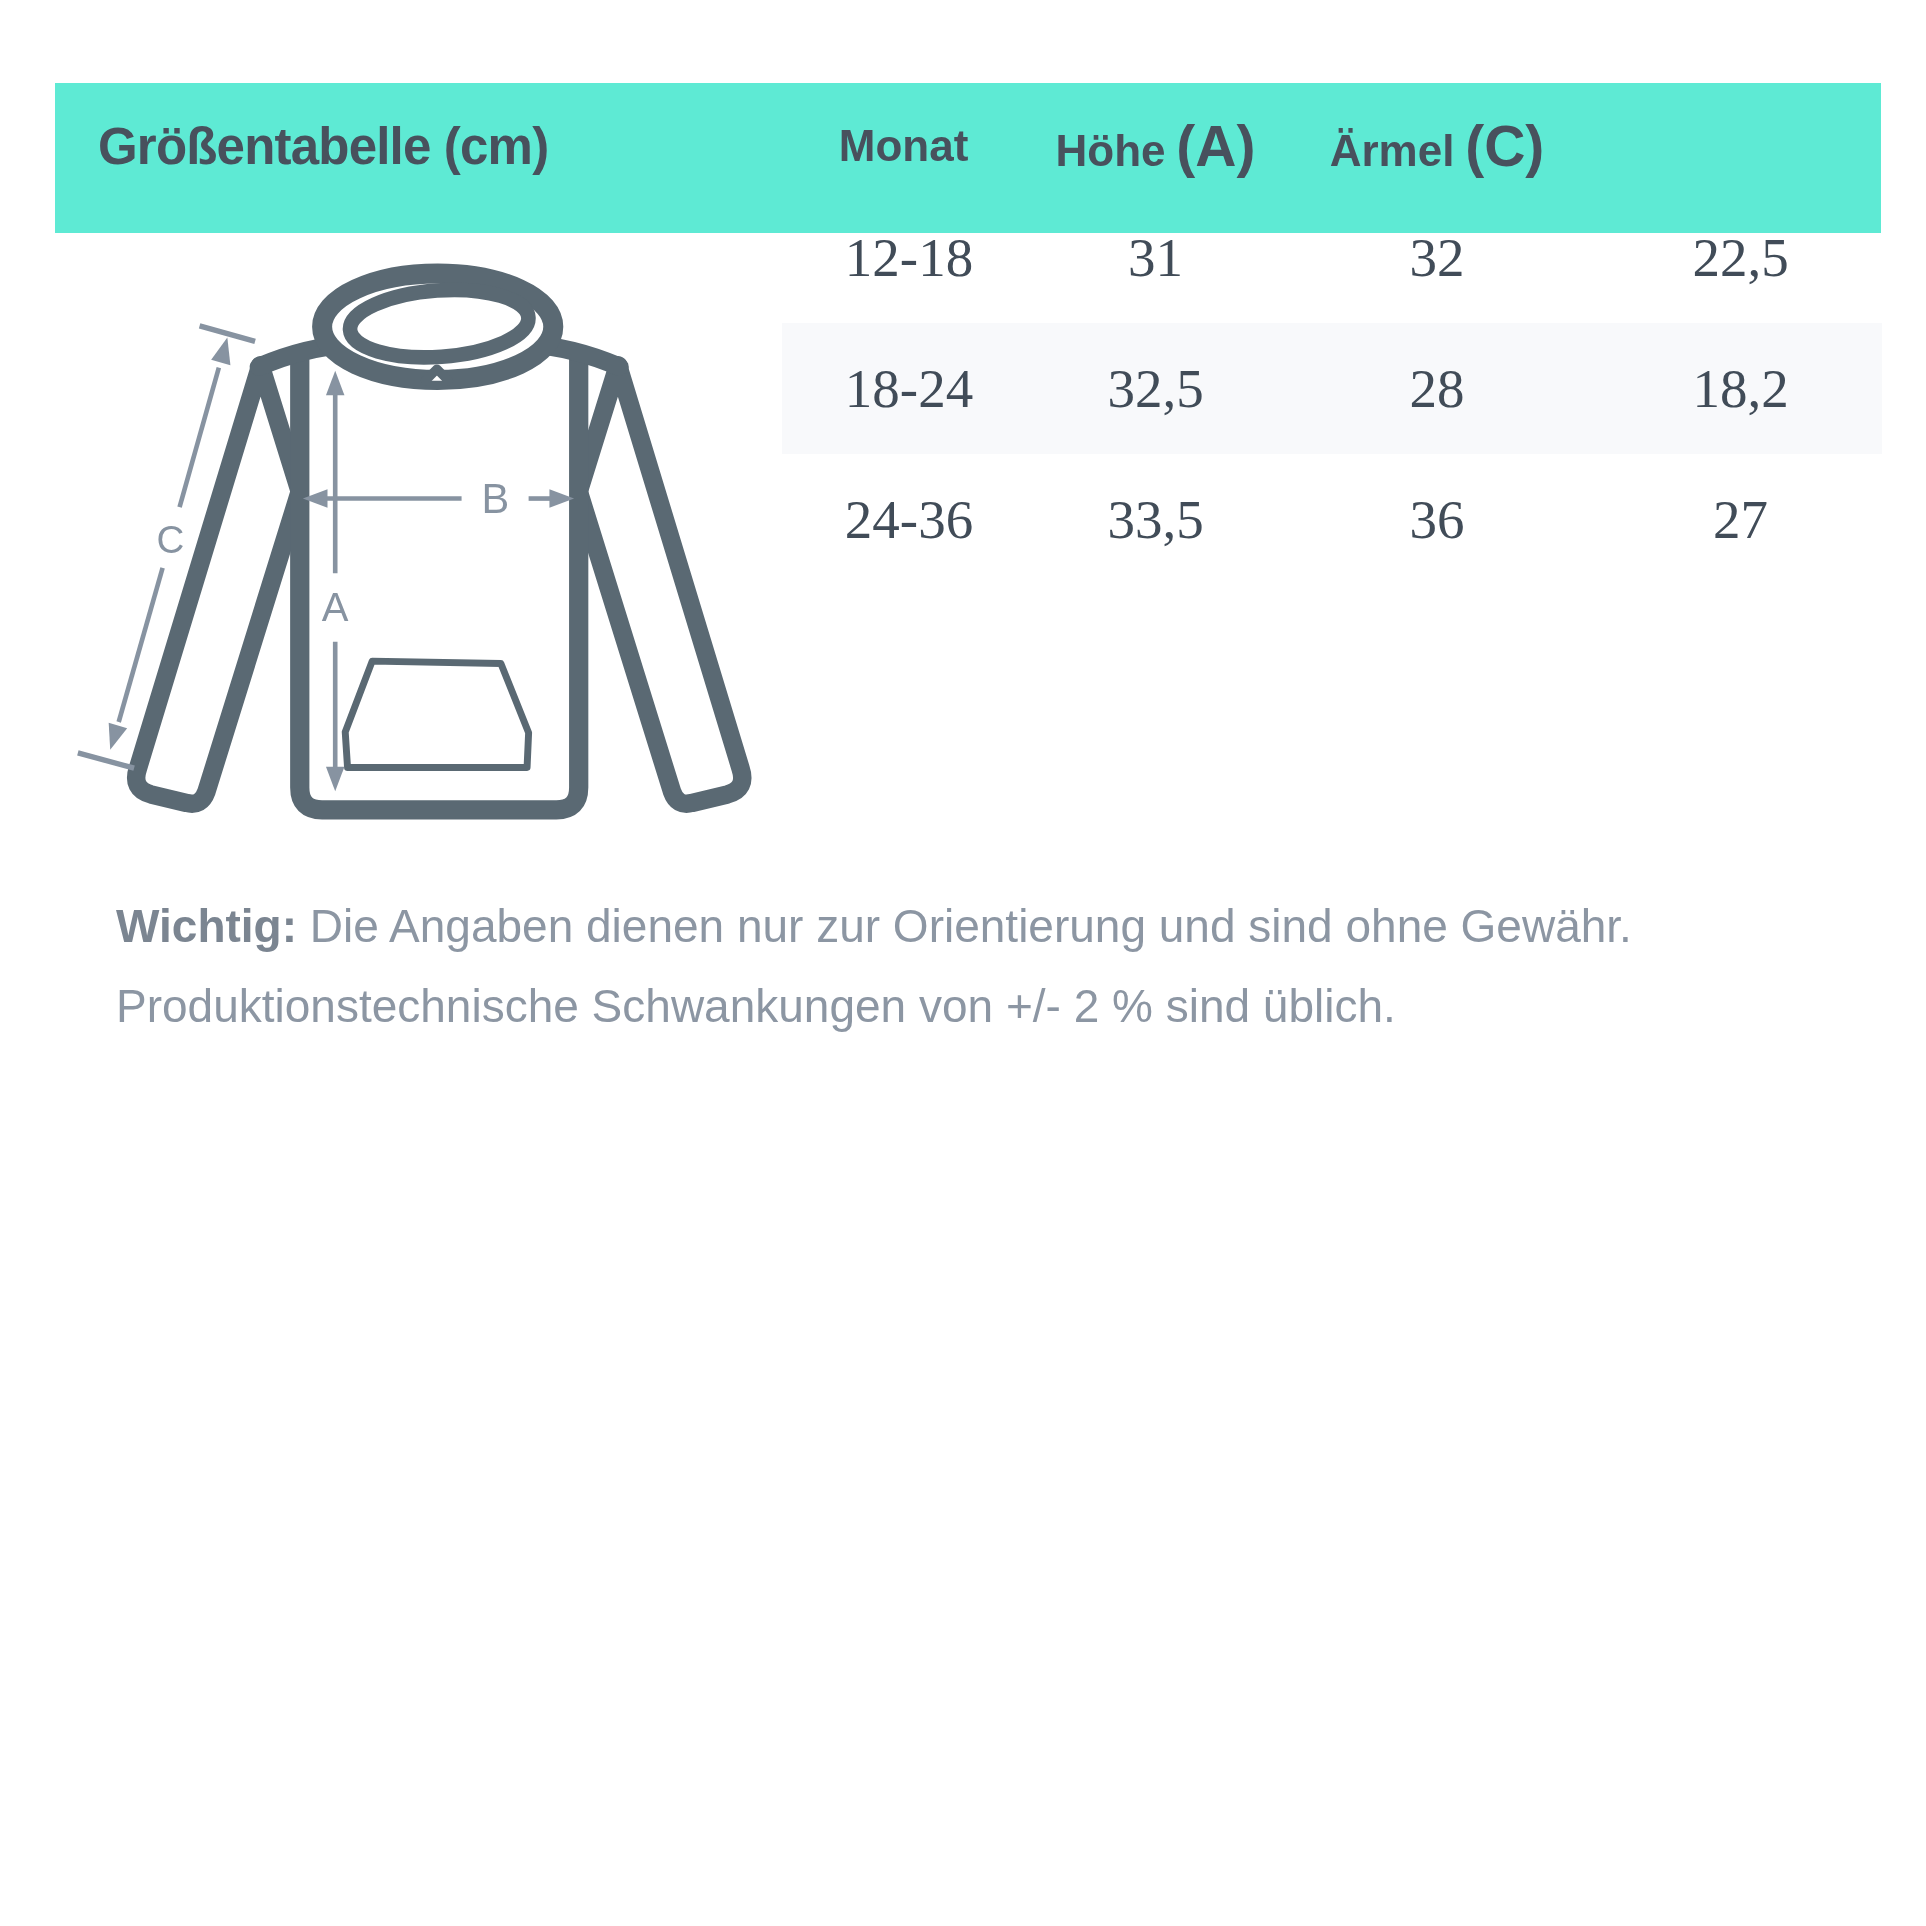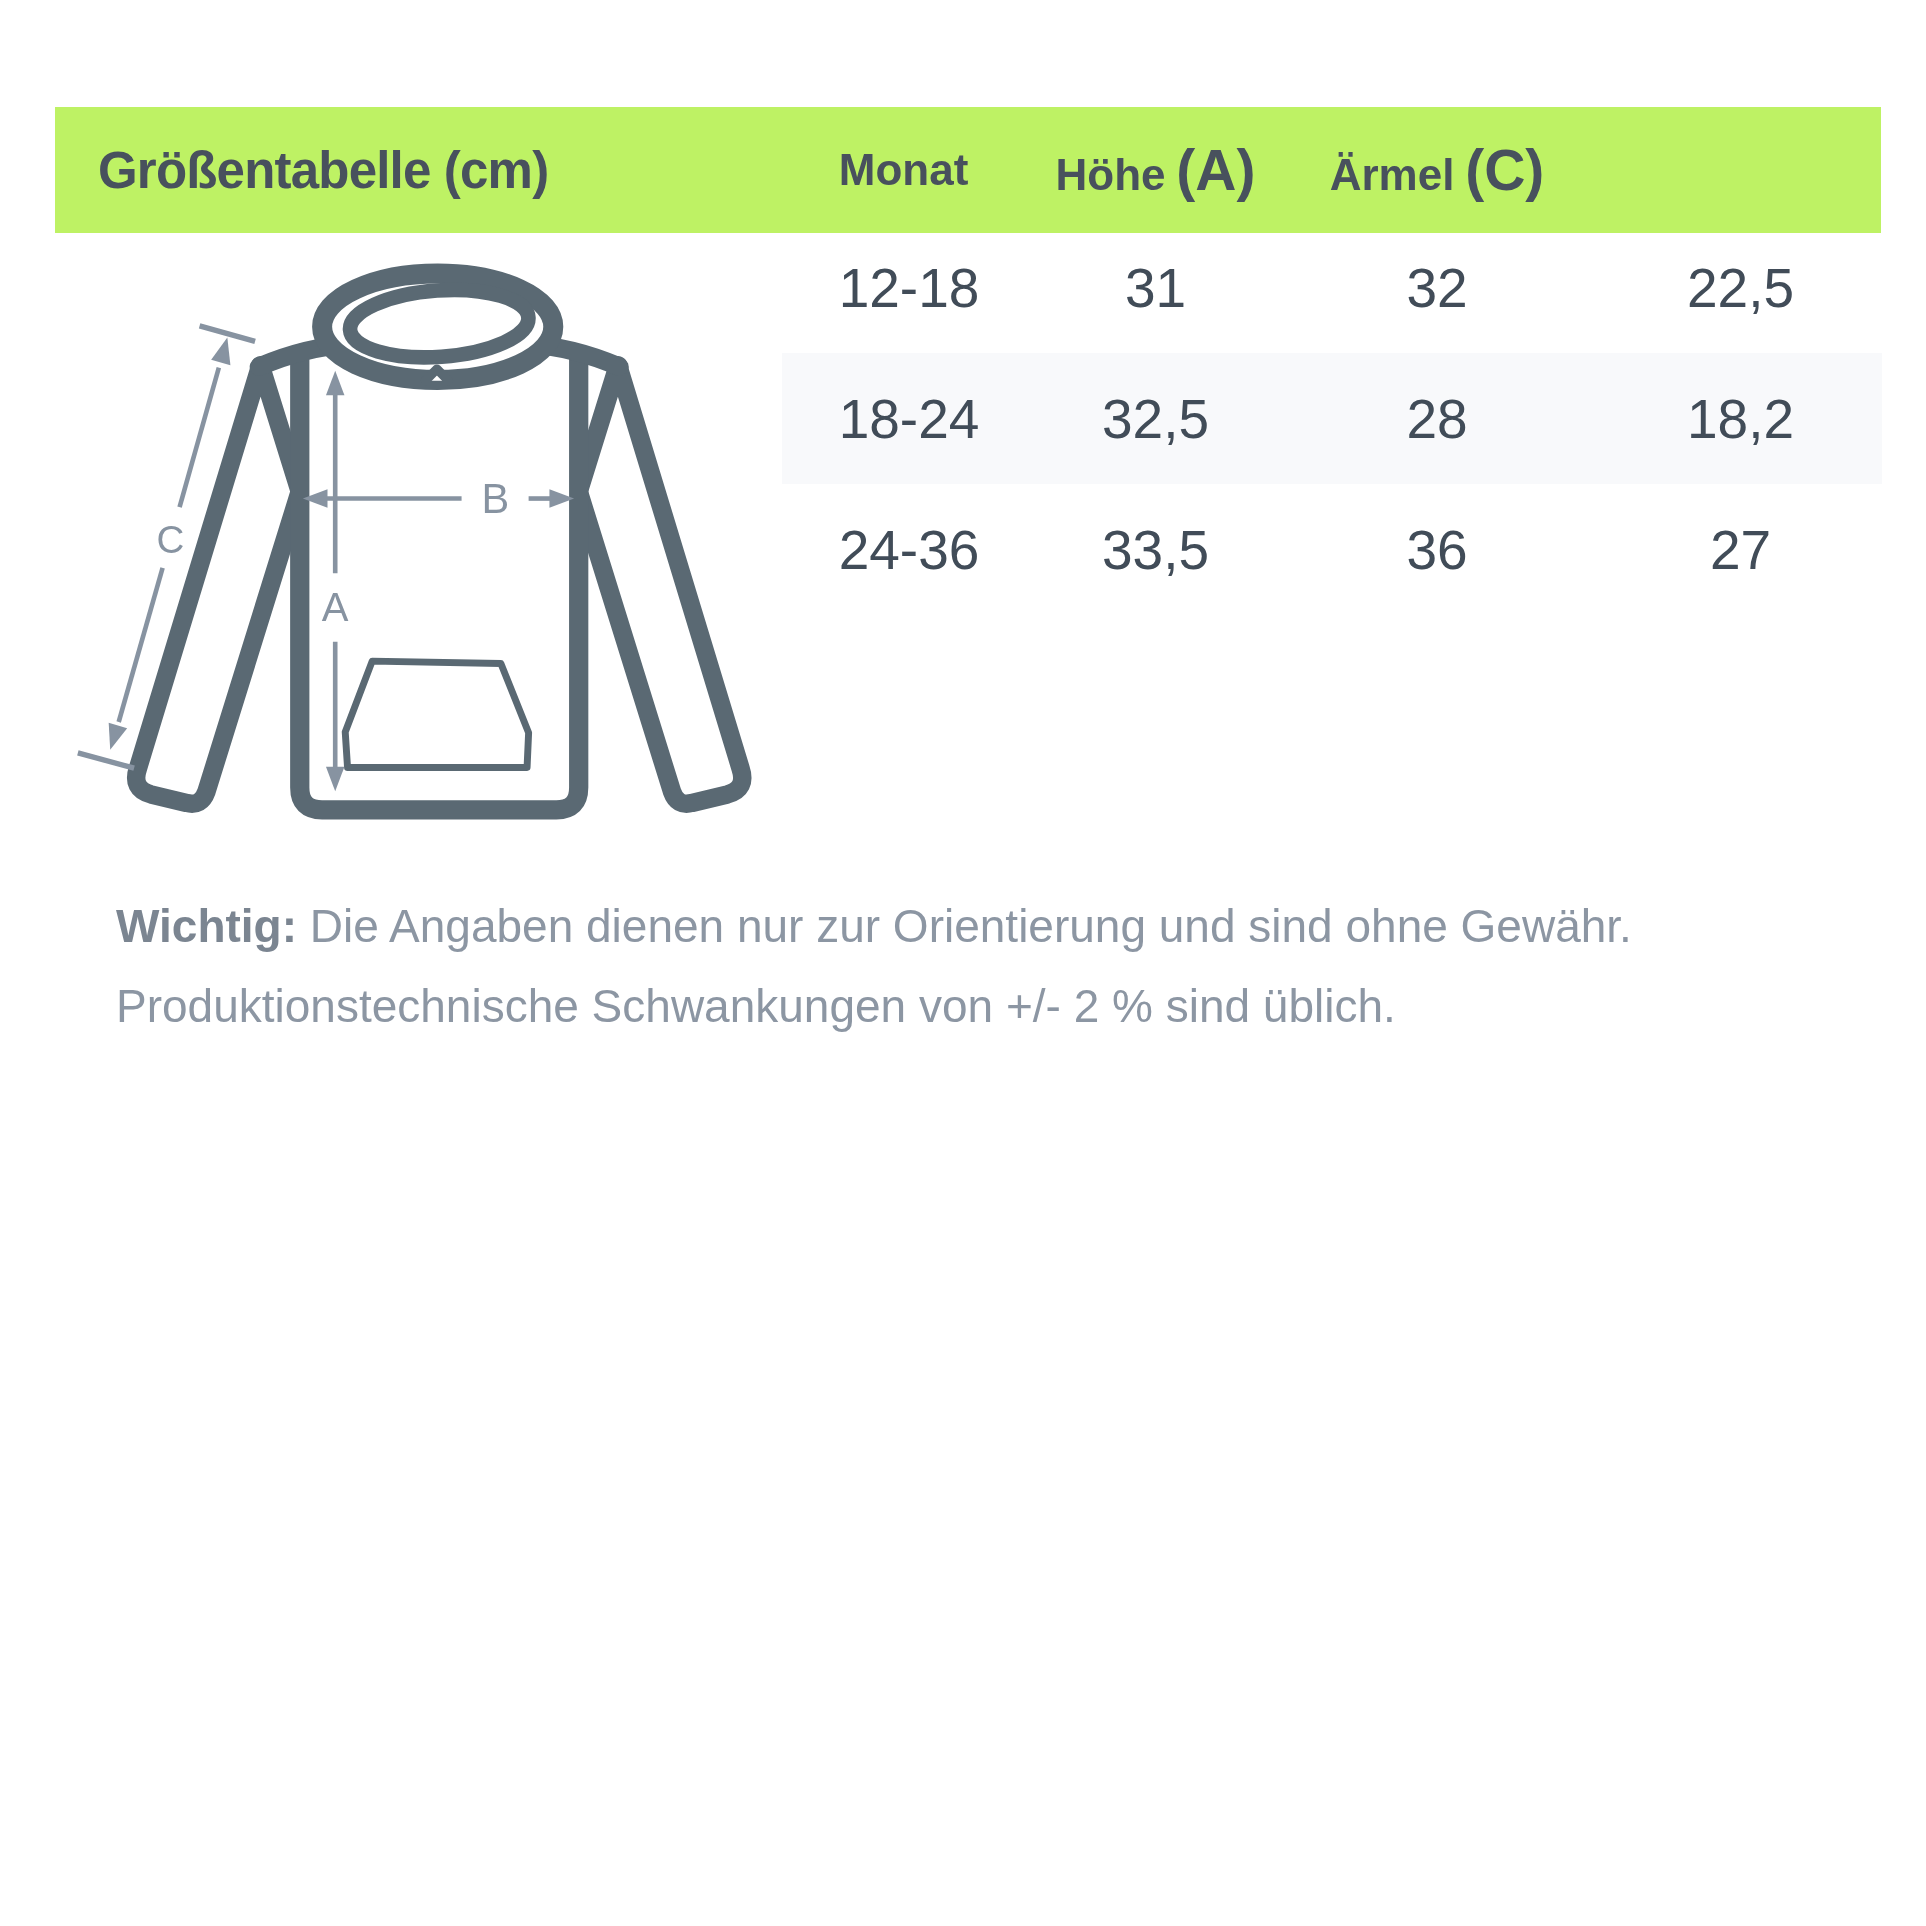--- a/index.html
+++ b/index.html
@@ -2,42 +2,41 @@
 <html style="font-size:12.3px"><head>
 <meta charset="utf-8">
 <style>
   html,body{margin:0;padding:0;background:#ffffff;}
   .canvas{
     position:relative;width:1926px;height:1926px;background:#ffffff;
     font-family:"Liberation Sans",sans-serif;overflow:hidden;
   }
   
   .header-bar{
-    position:absolute;left:55px;top:83px;width:1826px;height:126px;
-    background:#bef264;
-    margin-top:24px;
+    position:absolute;left:55px;top:83px;width:1826px;height:150px;
+    background:#5eead4;
   }
   .page-title{
     position:absolute;left:43px;top:0;height:126px;
     display:flex;align-items:center;
     font-size:51px;font-weight:bold;color:#48515d;letter-spacing:-0.8px;
     white-space:nowrap;
   }
   .col-headers{
     position:absolute;left:727px;top:0;width:1100px;height:126px;
     display:grid;grid-template-columns:254px 239px 324px 283px;
   }
   .col-header{
     display:flex;align-items:center;justify-content:center;
   }
   .col-header .inner{display:flex;align-items:baseline;}
   .clabel{font-size:44px;font-weight:bold;color:#48515d;white-space:nowrap;}
   .cparen{font-size:57px;font-weight:bold;color:#48515d;margin-left:10.8px;white-space:nowrap;}
   
-  .rows{position:absolute;left:782px;top:222px;width:1100px;}
+  .rows{position:absolute;left:782px;top:192px;width:1100px;font-family:Liberation Serif, serif;}
   .trow{
     height:131px;display:grid;grid-template-columns:254px 239px 324px 283px;
   }
   .trow.hl{background:#f8f9fb;}
   .tcell{
     display:flex;align-items:center;justify-content:center;
     font-size:55px;color:#414c58;white-space:nowrap;
   }
   
   .diagram{position:absolute;left:0;top:0;width:786px;height:863px;}

